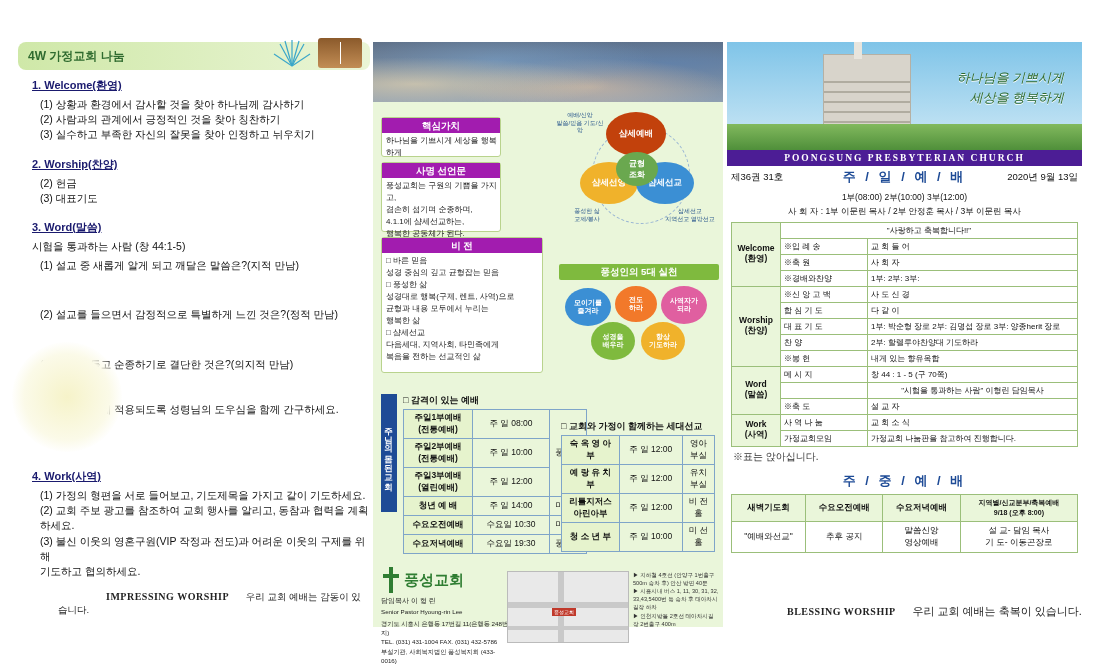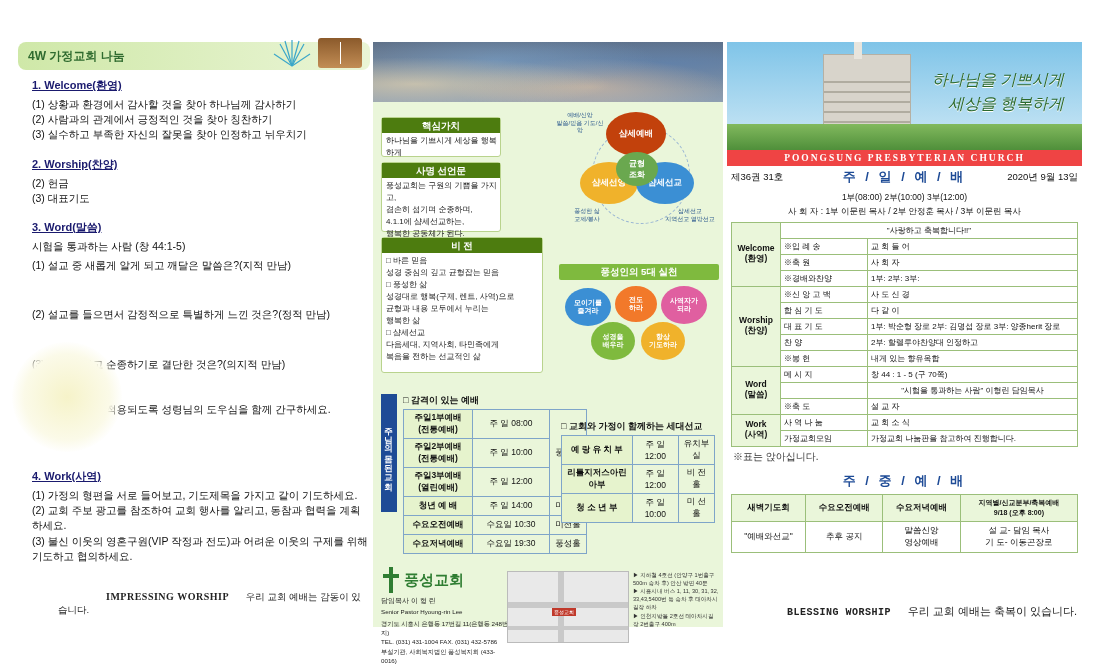--- a/index.html
+++ b/index.html
@@ -8,39 +8,39 @@
 
   
   .left{position:absolute;left:18px;top:42px;width:352px;height:585px;background:#ffffff;}
   .left-head{position:relative;height:28px;background:linear-gradient(to right,#cfe8a8,#eaf5d6);border-radius:8px;}
   .left-head .ttl{position:absolute;left:10px;top:6px;font-size:12px;font-weight:bold;color:#2f6b2f;}
   .sunburst{position:absolute;right:58px;top:-6px;width:40px;height:34px;}
   .book{position:absolute;right:8px;top:-4px;width:44px;height:30px;background:linear-gradient(to bottom,#8b5a2b,#c28d55);border-radius:3px;}
   .book:after{content:"";position:absolute;left:50%;top:4px;width:1px;height:22px;background:#fff;}
   .lsec{margin:8px 0 0 14px;font-size:10.5px;color:#111;line-height:1.45;}
   .lsec .h{font-weight:bold;text-decoration:underline;color:#1a1a6e;font-size:11px;margin-bottom:3px;}
-  .lsec .it{}
+  .lsec .it{margin-left:8px;}
   .gap-a{height:34px;}
   .gap-b{height:30px;}
   .left-foot{position:absolute;left:40px;bottom:10px;font-size:10px;color:#222;}
   .left-foot b{font-family:"Liberation Serif",serif;letter-spacing:.5px;margin-left:48px;}
   .left-foot span{margin-left:14px;font-size:9.5px;}
   .watermark{position:absolute;left:-6px;top:300px;width:110px;height:110px;border-radius:50%;background:radial-gradient(circle,#f6f3c9 0%,#fbfae8 55%,rgba(255,255,255,0) 72%);}
 
   
   .mid{position:absolute;left:373px;top:42px;width:350px;height:585px;background:#eaf6da;}
   .mid-photo{position:absolute;left:0;top:0;width:350px;height:60px;background:linear-gradient(to bottom,#5e6f86,#8e9fb2);overflow:hidden;}
   .mid-photo .blur{position:absolute;left:0;top:0;width:100%;height:100%;
      background:
       radial-gradient(ellipse at 12% 70%,rgba(255,230,180,.55),transparent 45%),
       radial-gradient(ellipse at 35% 30%,rgba(120,160,200,.6),transparent 50%),
       radial-gradient(ellipse at 62% 75%,rgba(240,200,160,.5),transparent 45%),
       radial-gradient(ellipse at 85% 35%,rgba(90,130,180,.6),transparent 50%);}
   .card{position:absolute;background:#fff;border:1px solid #b9d38d;border-radius:3px;}
-  .card .cap{position:absolute;left:0;top:0;width:100%;height:15px;background:#4d7c0f;color:#fff;font-size:9.5px;font-weight:bold;text-align:center;line-height:15px;}
+  .card .cap{position:absolute;left:0;top:0;width:100%;height:15px;background:#a21caf;color:#fff;font-size:9.5px;font-weight:bold;text-align:center;line-height:15px;}
   .card .body{position:absolute;left:4px;top:17px;right:3px;font-size:8px;color:#222;line-height:1.5;}
 
   .venn{position:absolute;left:185px;top:62px;width:160px;height:150px;}
   .bub{position:absolute;border-radius:50%;color:#fff;font-size:8.5px;font-weight:bold;text-align:center;display:flex;align-items:center;justify-content:center;}
   .ring{position:absolute;left:34px;top:22px;width:96px;height:96px;border:1px dashed #9bb7d4;border-radius:50%;}
   .tag{position:absolute;font-size:6px;color:#2d5a8e;text-align:center;line-height:1.25;}
 
   .five{position:absolute;left:186px;top:222px;width:160px;height:110px;}
   .five .hd{position:absolute;left:0;top:0;width:100%;height:16px;background:#7fba3e;color:#fff;font-size:9.5px;font-weight:bold;text-align:center;line-height:16px;border-radius:2px;}
   .pet{position:absolute;border-radius:50%;display:flex;align-items:center;justify-content:center;font-size:7px;font-weight:bold;color:#fff;text-align:center;line-height:1.15;}
@@ -60,40 +60,40 @@
   .mapline{position:absolute;background:#c9c9c9;}
   .notebox{position:absolute;left:252px;top:4px;width:86px;font-size:5.6px;color:#333;line-height:1.45;}
 
   
   .right{position:absolute;left:727px;top:42px;width:355px;height:585px;background:#fff;}
   .hero{position:relative;width:355px;height:108px;background:linear-gradient(to bottom,#7fc4e8,#cfe9f6);overflow:hidden;}
   .hero .bld{position:absolute;left:96px;top:12px;width:86px;height:84px;background:#d8d4cb;border:1px solid #b5b0a4;}
   .hero .bld:before{content:"";position:absolute;left:30px;top:-16px;width:8px;height:20px;background:#e8e5dd;}
   .hero .bld:after{content:"";position:absolute;left:0;top:26px;width:100%;height:2px;background:#b0aca0;box-shadow:0 10px 0 #b0aca0,0 20px 0 #b0aca0,0 30px 0 #b0aca0,0 40px 0 #b0aca0;}
   .hero .trees{position:absolute;left:0;bottom:0;width:100%;height:26px;background:linear-gradient(to top,#4f8f3a,#82b95e);}
-  .hero .script{position:absolute;right:18px;top:26px;color:#2d6a2d;font-size:16px;font-family:"Liberation Serif",serif;font-style:italic;line-height:1.5;text-align:right;text-shadow:0 1px 0 #fff;}
-  .hero-band{width:355px;height:16px;background:#ef4444;color:#fff;font-size:9.5px;font-weight:bold;letter-spacing:2px;text-align:center;line-height:16px;font-family:"Liberation Serif",serif;}
+  .hero .script{position:absolute;right:18px;top:26px;color:#2d6a2d;font-size:13px;font-family:"Liberation Serif",serif;font-style:italic;line-height:1.5;text-align:right;text-shadow:0 1px 0 #fff;}
+  .hero-band{width:355px;height:16px;background:#4c1d95;color:#fff;font-size:9.5px;font-weight:bold;letter-spacing:2px;text-align:center;line-height:16px;font-family:"Liberation Serif",serif;}
 
   .rmeta{position:relative;height:20px;font-size:9.5px;color:#111;}
   .rmeta .l{position:absolute;left:4px;top:5px;}
   .rmeta .c{position:absolute;left:0;width:100%;top:2px;text-align:center;font-size:13px;font-weight:bold;color:#1e4b96;letter-spacing:3px;}
   .rmeta .r{position:absolute;right:4px;top:5px;}
   .rline{font-size:8.5px;color:#111;text-align:center;line-height:1.7;}
 
   .wtbl{border-collapse:collapse;width:347px;margin:3px 4px 0 4px;font-size:8px;color:#111;}
   .wtbl td{border:1px solid #9bbf7a;padding:1px 3px;vertical-align:middle;height:13px;}
   .wtbl .sec{background:#eaf6da;text-align:center;font-weight:bold;width:42px;font-size:8.5px;}
   .wtbl .ctr2{text-align:center;}
   .note{font-size:10px;color:#333;margin:3px 0 0 6px;}
   .rtitle{text-align:center;font-size:13px;font-weight:bold;color:#1e4b96;letter-spacing:3px;margin-top:8px;}
   .mtbl{border-collapse:collapse;width:347px;margin:4px 4px 0 4px;font-size:8.5px;color:#111;}
   .mtbl td{border:1px solid #9bbf7a;padding:3px;text-align:center;height:20px;}
   .mtbl .hd{background:#eaf6da;font-weight:bold;}
   .right-foot{position:absolute;left:60px;bottom:8px;font-size:10px;color:#222;}
-  .right-foot b{font-family:Liberation Mono, monospace;letter-spacing:.5px;margin-top:39px;}
+  .right-foot b{font-family:Liberation Serif, serif;letter-spacing:.5px;margin-top:39px;}
   .right-foot span{margin-left:14px;font-size:11px;}
 </style>
 </head>
 <body>
 
 <div class="page">
 
   <div class="left">
     <div class="watermark"></div>
 
@@ -262,20 +262,25 @@
             <td class="ctr">풍성홀</td>
           </tr>
         </tbody>
           </table>
       </div>
 
       <div style="position:absolute;left:180px;top:12px;">
         <div class="ttl-sm" style="margin-top:14px;">□ 교회와 가정이 함께하는 세대선교</div>
         <table class="tbl">
           <tbody>
+              <tr>
+            <td class="hdr-green" style="width:58px;">숙 옥 영 아 부</td>
+            <td class="ctr" style="width:62px;">주 일 12:00</td>
+            <td class="ctr" style="width:28px;">영아부실</td>
+          </tr>
           <tr>
             <td class="hdr-green">예 랑 유 치 부</td>
             <td class="ctr">주 일 12:00</td>
             <td class="ctr">유치부실</td>
           </tr>
           <tr>
             <td class="hdr-green">리틀지저스아린아부</td>
             <td class="ctr">주 일 12:00</td>
             <td class="ctr">비 전 홀</td>
           </tr>
@@ -369,21 +374,21 @@
       <tr>
         <td>합 심 기 도</td>
         <td>다 같 이</td>
       </tr>
       <tr>
         <td>대 표 기 도</td>
         <td>1부: 박순형 장로  2부: 김명섭 장로  3부: 양종herit 장로</td>
       </tr>
       <tr>
         <td>찬          양</td>
-        <td>2부: 할렐루야찬양대  인정하고</td>
+        <td>2부: 할렐루야찬양대  기도하라</td>
       </tr>
       <tr>
         <td>※봉          헌</td>
         <td>내게 있는 향유옥합</td>
       </tr>
 
       <tr>
         <td class="sec" rowspan="3" style="white-space:pre-line;">Word
 (말씀)</td>
         <td>메  시  지</td>

